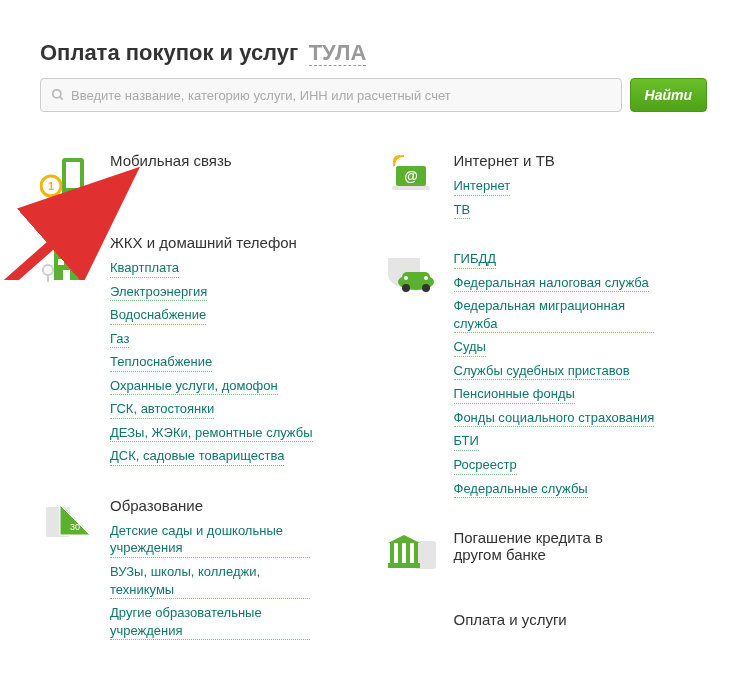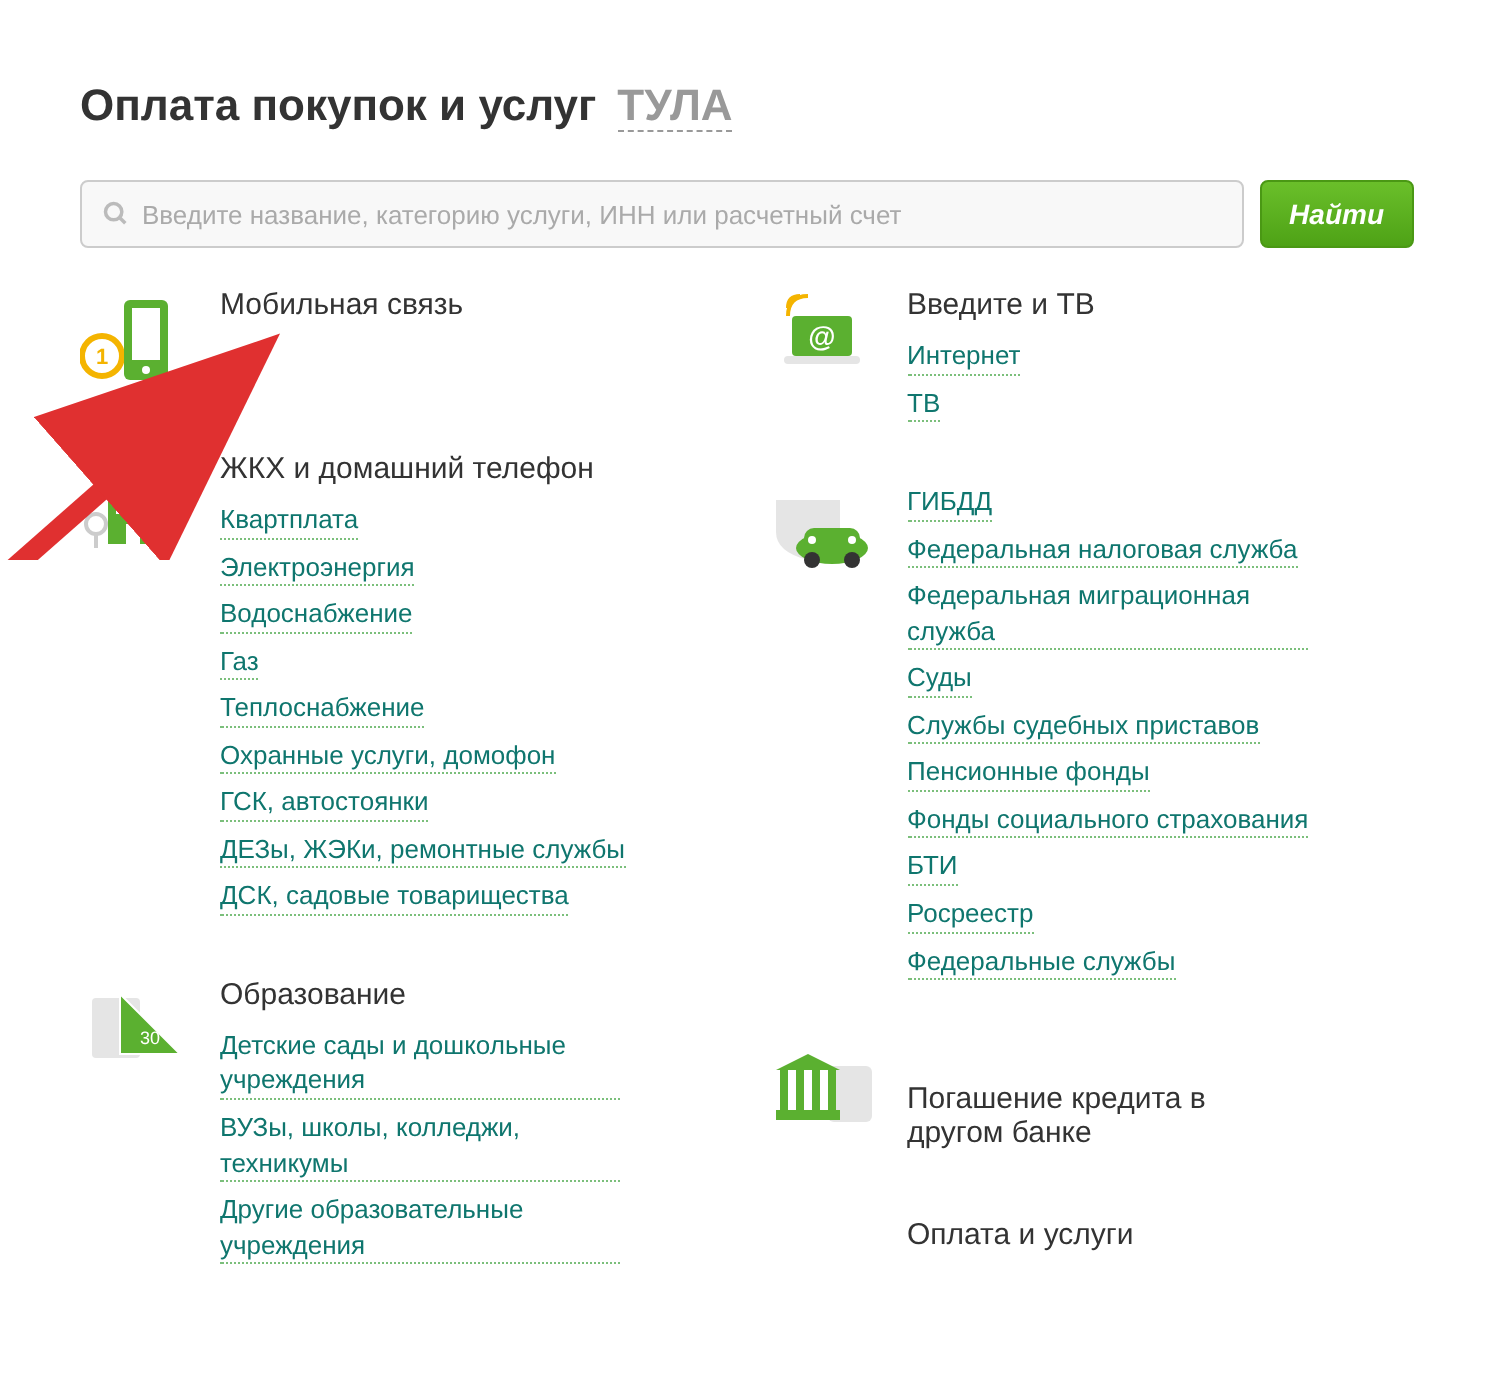--- a/index.html
+++ b/index.html
@@ -3,39 +3,39 @@
 <meta charset="utf-8">
 <style>
   * { box-sizing: border-box; margin: 0; padding: 0; }
   body {
     font-family: Arial, Helvetica, sans-serif;
     background: #fff;
     width: 747px;
     padding: 40px 40px 10px 40px;
     color: #333;
   }
-  .header-row { margin-bottom: 24px; }
+  .header-row { margin-bottom: 12px; }
   h1.page-title {
     display: inline;
     font-size: 22px;
     font-weight: bold;
     color: #333;
   }
   .region {
     font-size: 22px;
     font-weight: bold;
     color: #999;
     border-bottom: 1px dashed #999;
     cursor: pointer;
     margin-left: 6px;
   }
   .search-row {
     display: flex;
     gap: 8px;
-    margin-bottom: 20px;
+    margin-bottom: 40px;
   }
   .search-box {
     flex: 1;
     display: flex;
     align-items: center;
     background: #f8f8f8;
     border: 1px solid #ccc;
     border-radius: 4px;
     padding: 0 10px;
     height: 34px;
@@ -200,21 +200,21 @@
       <div class="cat-icon">
         <svg width="56" height="56" viewBox="0 0 56 56">
           <path d="M10 10 Q10 4 16 4" fill="none" stroke="#f4b400" stroke-width="2"></path>
           <path d="M10 10 Q10 0 20 0" fill="none" stroke="#f4b400" stroke-width="2" transform="translate(0,4)"></path>
           <rect x="12" y="14" width="30" height="20" rx="2" fill="#5bb030"></rect>
           <text x="27" y="29" font-size="14" fill="#fff" text-anchor="middle" font-weight="bold">@</text>
           <rect x="8" y="34" width="38" height="4" rx="2" fill="#e5e5e5"></rect>
         </svg>
       </div>
       <div class="cat-body">
-        <div class="cat-title">Введите и ТВ</div>
+        <div class="cat-title">Интернет и ТВ</div>
         <div class="cat-links">
           <a>Интернет</a>
           <a>ТВ</a>
         </div>
       </div>
     </div>
 
     <div class="cat">
       <div class="cat-icon">
         <svg width="56" height="56" viewBox="0 0 56 56">
@@ -249,21 +249,21 @@
           <rect x="30" y="12" width="22" height="28" rx="3" fill="#e5e5e5"></rect>
           <polygon points="20,6 36,14 4,14" fill="#5bb030"></polygon>
           <rect x="6" y="14" width="4" height="20" fill="#5bb030"></rect>
           <rect x="14" y="14" width="4" height="20" fill="#5bb030"></rect>
           <rect x="22" y="14" width="4" height="20" fill="#5bb030"></rect>
           <rect x="30" y="14" width="4" height="20" fill="#5bb030"></rect>
           <rect x="4" y="34" width="32" height="5" fill="#5bb030"></rect>
         </svg>
       </div>
       <div class="cat-body">
-        <div class="cat-title" style="max-width:200px;margin-top:20px;">Погашение кредита в другом банке</div>
+        <div class="cat-title" style="max-width:200px;">Погашение кредита в другом банке</div>
       </div>
     </div>
 
     <div class="cat">
       <div class="cat-icon"></div>
       <div class="cat-body">
         <div class="cat-title">Оплата и услуги</div>
       </div>
     </div>
 

